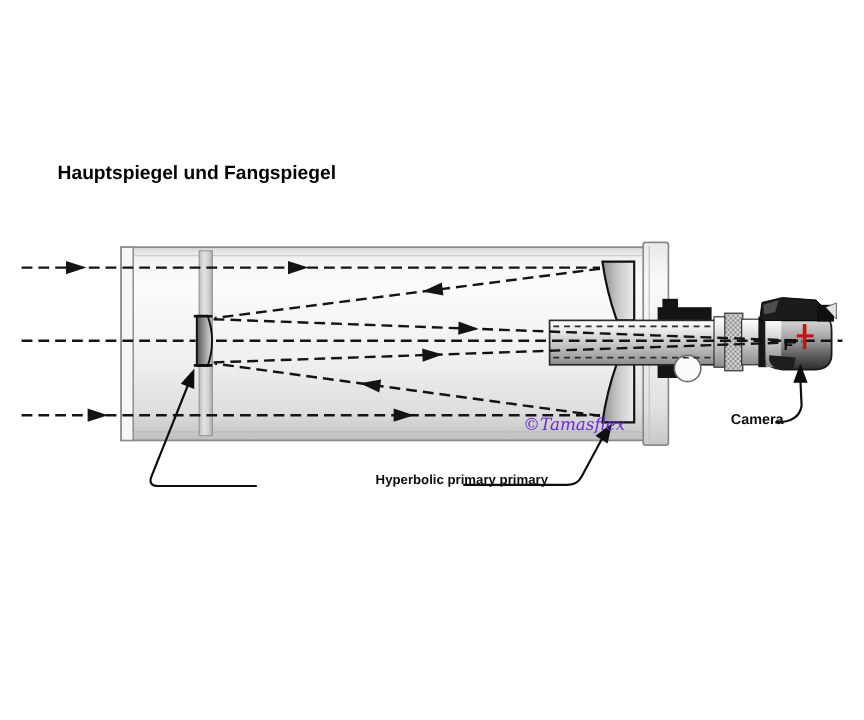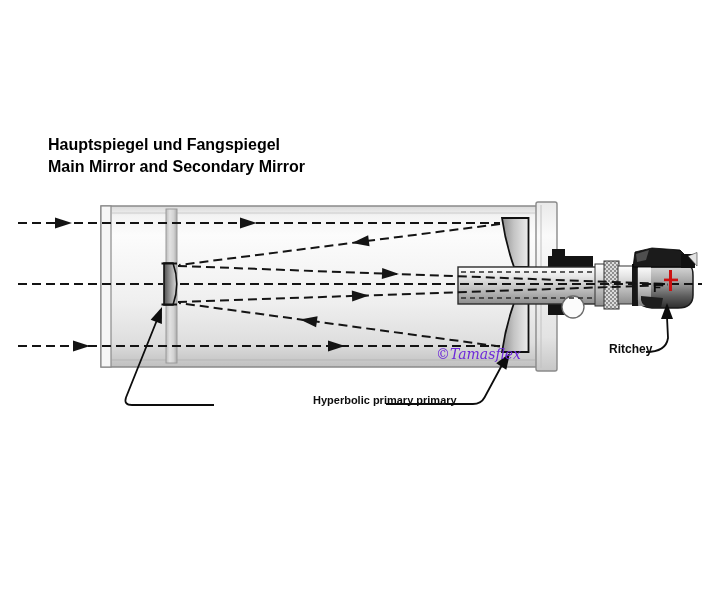--- a/index.html
+++ b/index.html
@@ -21,21 +21,20 @@
   .phead{fill:#0d0d0d;stroke:none;}
   .focal{fill:var(--focal,#cc1111);stroke:none;}
 </style>
 </head>
 <body>
 
 <div class="canvas">
 
   <div class="hdr-sub">
     <div>Hauptspiegel und Fangspiegel</div>
-    <div>Main Mirror and Secondary Mirror</div>
   </div>
 
   <svg class="diagram" width="720" height="600" viewBox="0 0 720 600">
     <defs>
       <linearGradient id="tubeGrad" x1="0" y1="0" x2="0" y2="1">
         <stop offset="0" stop-color="#d9d9d9"></stop>
           <stop offset="0.06" stop-color="#f3f3f3"></stop>
         <stop offset="0.18" stop-color="#fcfcfc"></stop>
           <stop offset="0.6" stop-color="#efefef"></stop>
         <stop offset="0.85" stop-color="#dedede"></stop>
@@ -152,17 +151,17 @@
       <path class="pointer" d="M 214,405 L 132,405 Q 123.5,405 126,397.5 L 157,320"></path>
       <polygon class="phead" points="0,0 -16,-6 -16,6" transform="translate(162 307) rotate(-69)"></polygon>
       <path class="pointer" d="M 386,404 L 473,404 Q 481,404 484.5,397.5 L 502,365"></path>
       <polygon class="phead" points="0,0 -16,-6 -16,6" transform="translate(510 353) rotate(-57)"></polygon>
       <path class="pointer" d="M 646,352 Q 666,352 668,338 L 667,317"></path>
       <polygon class="phead" points="0,0 -16,-6 -16,6" transform="translate(667 303) rotate(-90)"></polygon>
     </g>
   </svg>
 
   <div class="lbl" style="left:313px;top:394px">Hyperbolic primary primary</div>
-  <div class="lbl lbl-camera" style="left:609px;top:342px">Ritchey</div>
+  <div class="lbl lbl-camera" style="left:609px;top:342px">Camera</div>
   <div class="lbl lbl-focal" style="left:653px;top:280px">F'</div>
   <div class="watermark">©Tamasflex</div>
 
 </div>
 
 </body></html>

